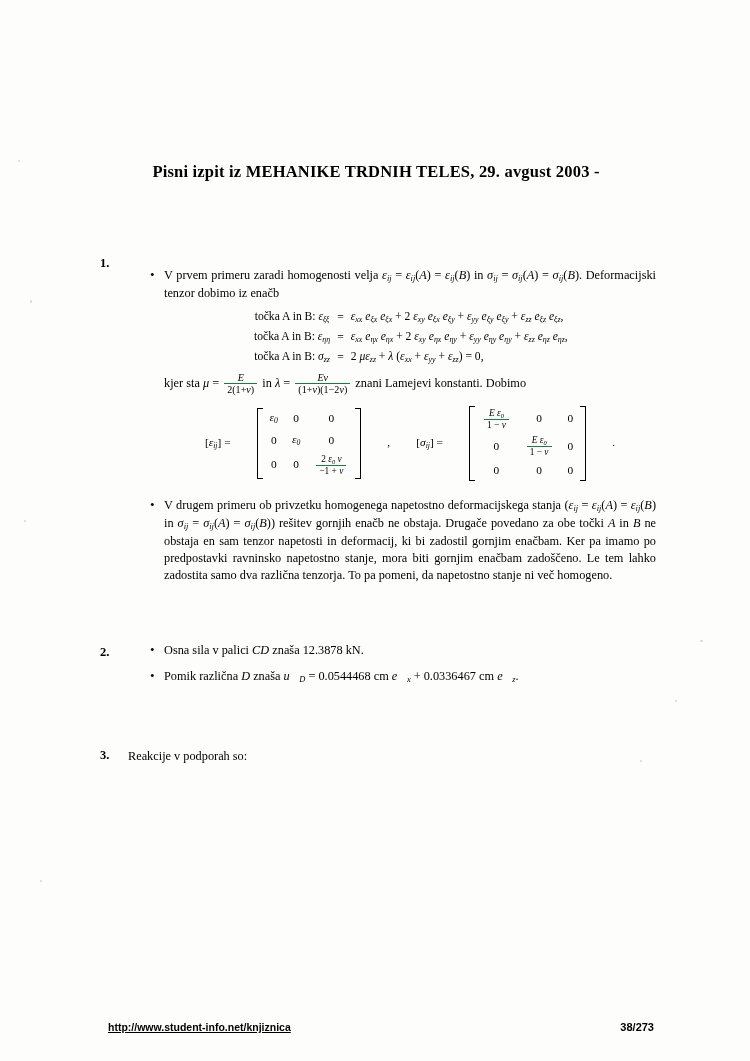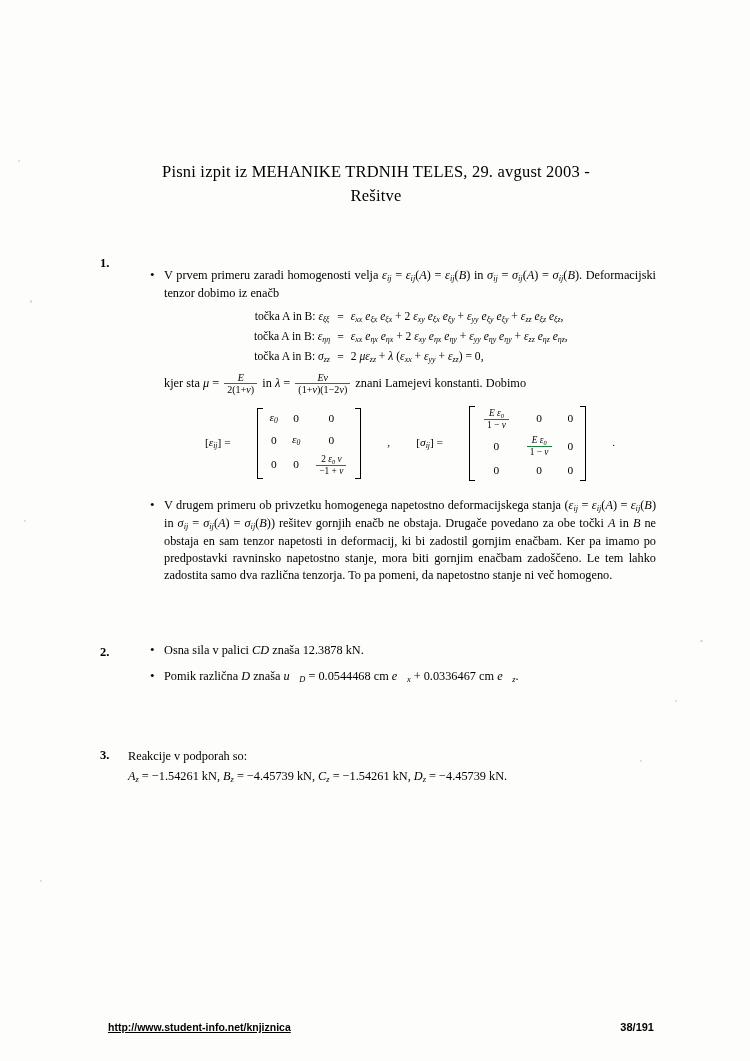--- a/index.html
+++ b/index.html
@@ -28,21 +28,21 @@
     border-radius: 50%;
   }
 
   .title {
     position: absolute;
     left: 96px;
     top: 160px;
     width: 560px;
     text-align: center;
     font-size: 16.5px;
-    font-weight: normal;
+    font-weight: bold;
     line-height: 1.45;
     letter-spacing: 0.2px;
   }
 
   .secnum {
     position: absolute;
     font-weight: bold;
     font-size: 12.5px;
   }
 
@@ -169,21 +169,20 @@
   <div class="speck" style="left:18px;top:160px;width:2px;height:2px;"></div>
   <div class="speck" style="left:30px;top:300px;width:2px;height:3px;"></div>
   <div class="speck" style="left:24px;top:520px;width:2px;height:2px;"></div>
   <div class="speck" style="left:700px;top:640px;width:3px;height:2px;"></div>
   <div class="speck" style="left:675px;top:700px;width:2px;height:2px;"></div>
   <div class="speck" style="left:640px;top:760px;width:2px;height:2px;"></div>
   <div class="speck" style="left:40px;top:880px;width:2px;height:2px;"></div>
 
   <div class="title">
     <div>Pisni izpit iz MEHANIKE TRDNIH TELES, 29. avgust 2003 -</div>
-    <div>Rešitve</div>
   </div>
 
   <div class="secnum" style="left:100px;top:256px;">1.</div>
 
   <div class="block" style="left:148px;top:267px;width:508px;">
     <ul class="bullets">
       <li>
         <span>V prvem primeru zaradi homogenosti velja
           <i class="v">ε<sub>ij</sub></i> = <i class="v">ε<sub>ij</sub></i>(<i class="v">A</i>) = <i class="v">ε<sub>ij</sub></i>(<i class="v">B</i>) in
           <i class="v">σ<sub>ij</sub></i> = <i class="v">σ<sub>ij</sub></i>(<i class="v">A</i>) = <i class="v">σ<sub>ij</sub></i>(<i class="v">B</i>).
@@ -289,24 +288,18 @@
       <li style="margin-top:8px;">
         <span><span>Pomik različna </span><i class="v">D</i><span> znaša </span><i class="v">u⃗<sub>D</sub></i> = <span>0.0544468</span> <span class="up">cm</span> <i class="v">e⃗<sub>x</sub></i> + <span>0.0336467</span> <span class="up">cm</span> <i class="v">e⃗<sub>z</sub></i>.</span>
       </li>
     </ul>
   </div>
 
   <div class="secnum" style="left:100px;top:748px;">3.</div>
 
   <div class="block" style="left:128px;top:748px;width:528px;">
     <div class="para">Reakcije v podporah so:</div>
-    <div class="para" style="margin-top:3px;">
-      <i class="v">A<sub>z</sub></i> = <span>−1.54261 kN</span>,
-      <i class="v">B<sub>z</sub></i> = <span>−4.45739 kN</span>,
-      <i class="v">C<sub>z</sub></i> = <span>−1.54261 kN</span>,
-      <i class="v">D<sub>z</sub></i> = <span>−4.45739 kN</span>.
-    </div>
   </div>
 
   <a class="footer-left" href="#">http://www.student-info.net/knjiznica</a>
-  <div class="footer-right">38/191</div>
+  <div class="footer-right">38/273</div>
 
 </div>
 
 </body></html>

